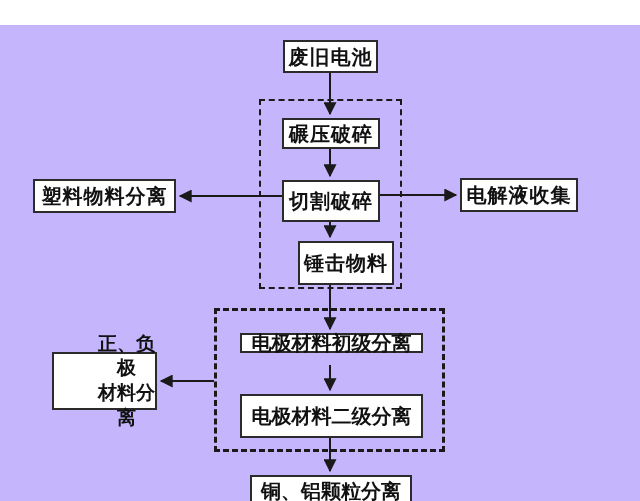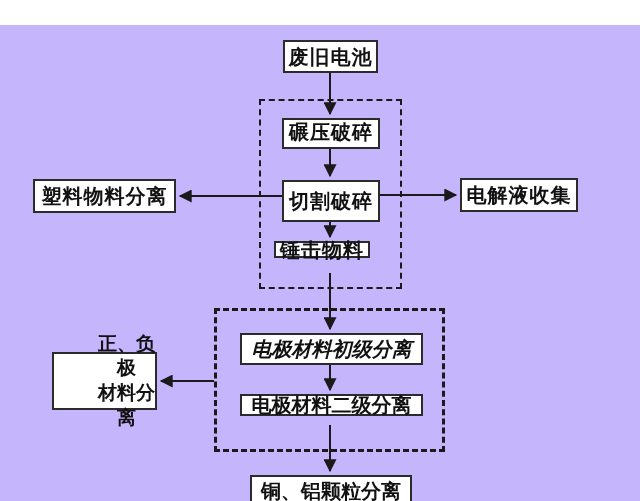--- a/index.html
+++ b/index.html
@@ -41,27 +41,27 @@
   .group-box {
     position: absolute;
     box-sizing: border-box;
     background: transparent;
   }
   .group-box.g1 { border: 2px dashed #1a1a1a; }
   .group-box.g2 { border: 3px dashed #1a1a1a; }
 
   
   #n-waste       { left: 283px; top: 15px;  width: 95px;  height: 33px; }
-  #n-roll        { left: 282px; top: 93px;  width: 98px;  height: 31px; font-family: Liberation Mono, monospace; }
+  #n-roll        { left: 282px; top: 93px;  width: 98px;  height: 31px; }
   #n-cut         { left: 282px; top: 155px; width: 98px;  height: 42px; }
-  #n-hammer      { left: 274px; top: 216px; width: 96px;  height: 17px; }
+  #n-hammer      { left: 298px; top: 216px; width: 96px;  height: 44px; }
   #n-plastic     { left: 33px;  top: 154px; width: 143px; height: 34px; }
   #n-electrolyte { left: 460px; top: 153px; width: 118px; height: 34px; }
-  #n-primary     { left: 240px; top: 308px; width: 183px; height: 32px; font-size: 20px; letter-spacing: 0px; font-style: italic; }
-  #n-secondary   { left: 240px; top: 369px; width: 183px; height: 22px; font-size: 20px; letter-spacing: 0px; }
+  #n-primary     { left: 240px; top: 308px; width: 183px; height: 20px; font-size: 20px; letter-spacing: 0px; }
+  #n-secondary   { left: 240px; top: 369px; width: 183px; height: 44px; font-size: 20px; letter-spacing: 0px; }
   #n-posneg      { left: 52px;  top: 327px; width: 105px; height: 58px; font-size: 19px; letter-spacing: 0px; padding-left: 44px; }
   #n-cual        { left: 250px; top: 450px; width: 162px; height: 32px; letter-spacing: 0px; }
 
   #g-crushing    { left: 259px; top: 74px;  width: 143px; height: 190px; }
   #g-electrode   { left: 214px; top: 283px; width: 231px; height: 144px; }
 </style>
 </head>
 <body>
 
 <div class="stage">

